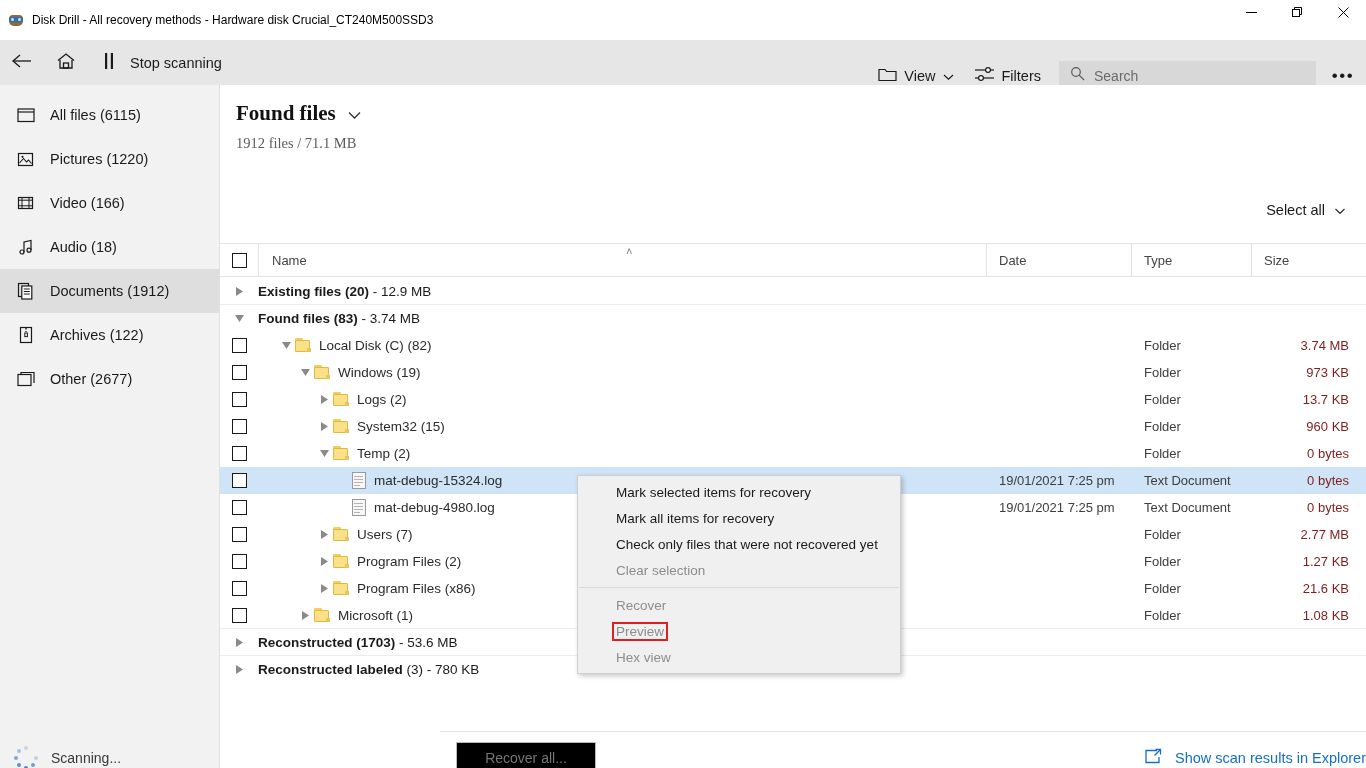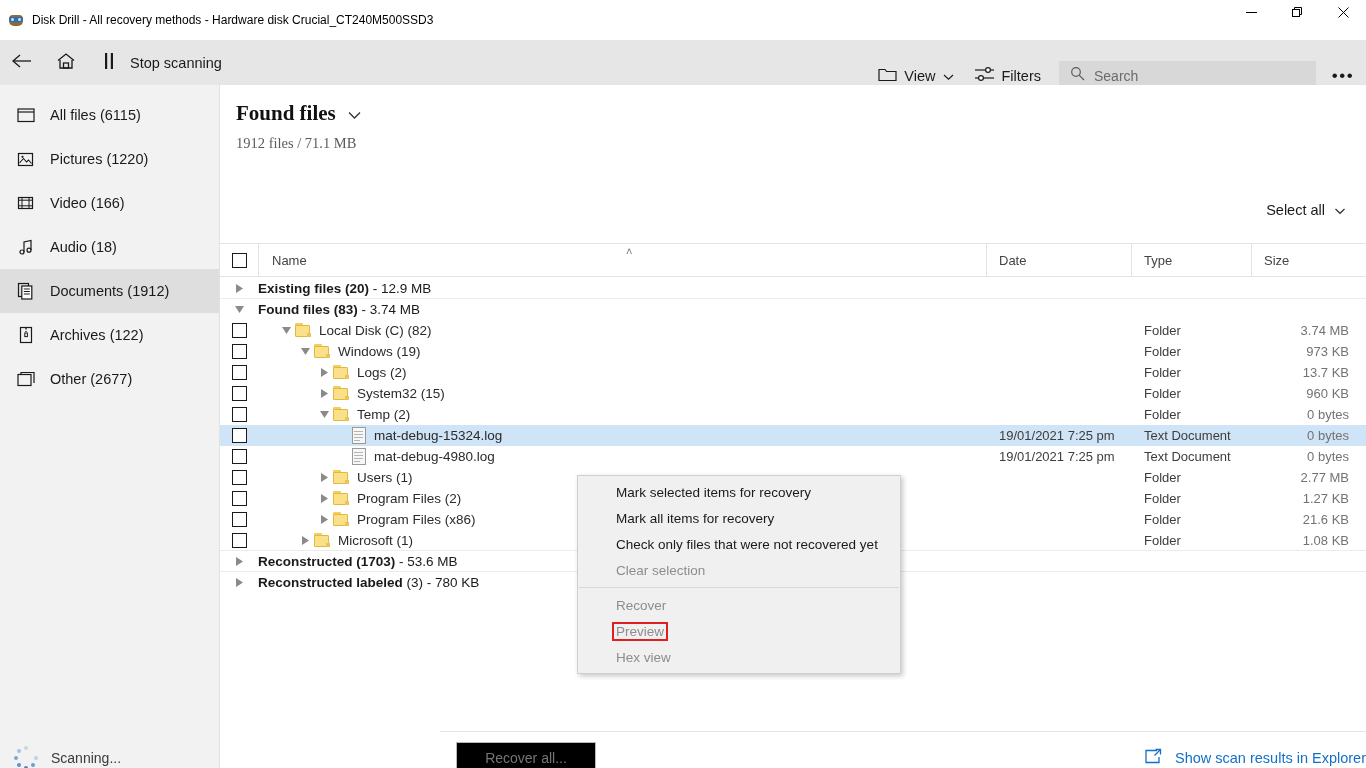--- a/index.html
+++ b/index.html
@@ -153,30 +153,30 @@
     position: absolute; left: 368px; top: 3px;
     font-size: 11px; color: #777; line-height: 1;
   }
   .chk {
     width: 15px; height: 15px; border: 1.6px solid #1a1a1a; background: #fff;
     flex: none;
   }
 
   .rows { position: absolute; top: 193px; left: 0; right: 0; bottom: 53px; }
   .row {
-    height: 21px; display: flex; align-items: center; position: relative;
+    height: 27px; display: flex; align-items: center; position: relative;
     font-size: 13.5px; color: #2b2b2b;
   }
   .row.sep-bottom { border-bottom: 1px solid #ececec; }
   .row.selected { background: #cfe4f7; }
   .cell-check { width: 38px; display: flex; align-items: center; justify-content: center; flex: none; }
   .cell-name { width: 728px; display: flex; align-items: center; overflow: hidden; flex: none; }
   .cell-date { width: 145px; padding-left: 13px; font-size: 13px; color: #3d3d3d; flex: none; }
   .cell-type { width: 120px; padding-left: 13px; font-size: 13px; color: #3d3d3d; flex: none; }
-  .cell-size { width: 115px; padding-right: 17px; font-size: 13px; color: #737373; text-align: right; flex: none; }
+  .cell-size { width: 115px; padding-right: 17px; font-size: 13px; color: #7f1d1d; text-align: right; flex: none; }
 
   .twisty {
     width: 18px; height: 18px; display: flex; align-items: center; justify-content: center;
     flex: none; color: #808080; font-size: 9px;
   }
   .grp-label { font-weight: bold; color: #1a1a1a; font-size: 13.5px; white-space: nowrap; }
   .grp-label .thin { font-weight: normal; }
   .node-label { white-space: nowrap; color: #2b2b2b; }
 
   .folder-ico { width: 17px; height: 15px; position: relative; flex: none; margin-right: 7px; }
@@ -664,21 +664,21 @@
             <span class="twisty">
               <svg width="9" height="11" viewBox="0 0 9 11">
                 <polygon points="1,1 8,5.5 1,10" fill="#8a8a8a"></polygon>
               </svg>
             </span>
             <span class="folder-ico">
               <span class="tab"></span>
               <span class="bd"></span>
               <span class="fold"></span>
             </span>
-            <span class="node-label">Users (1)</span>
+            <span class="node-label">Users (7)</span>
           </div>
           <div class="cell-date"></div>
           <div class="cell-type">Folder</div>
           <div class="cell-size">2.77 MB</div>
         </div>
         <div class="row">
           <div class="cell-check">
             <span class="chk"></span>
           </div>
           <div class="cell-name">

